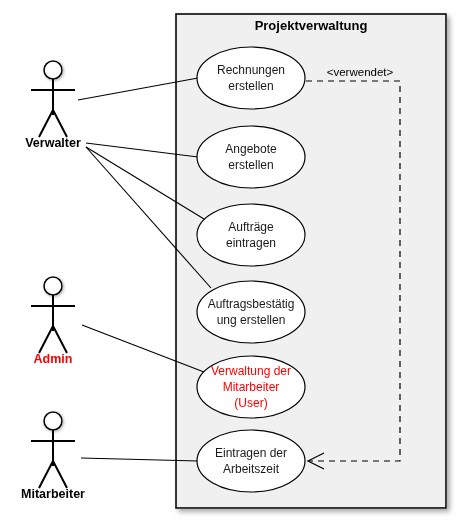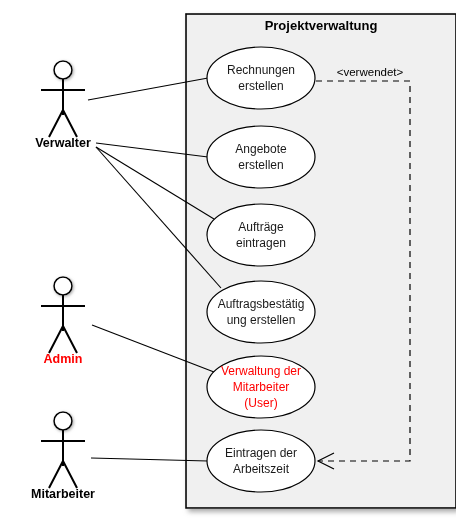--- a/index.html
+++ b/index.html
@@ -10,21 +10,21 @@
   }
   body {
     width: 456px;
     height: 531px;
     position: relative;
     overflow: hidden;
     font-family: "Liberation Sans", "DejaVu Sans", sans-serif;
   }
   #diagram-root {
     position: absolute;
-    left: 18px;
+    left: 8px;
     top: 0;
     width: 424px;
     height: 531px;
   }
   svg.diagram-svg {
     display: block;
     width: 456px;
     height: 531px;
   }
   .uc-text, .actor-text, .sys-title, .stereotype-text {

